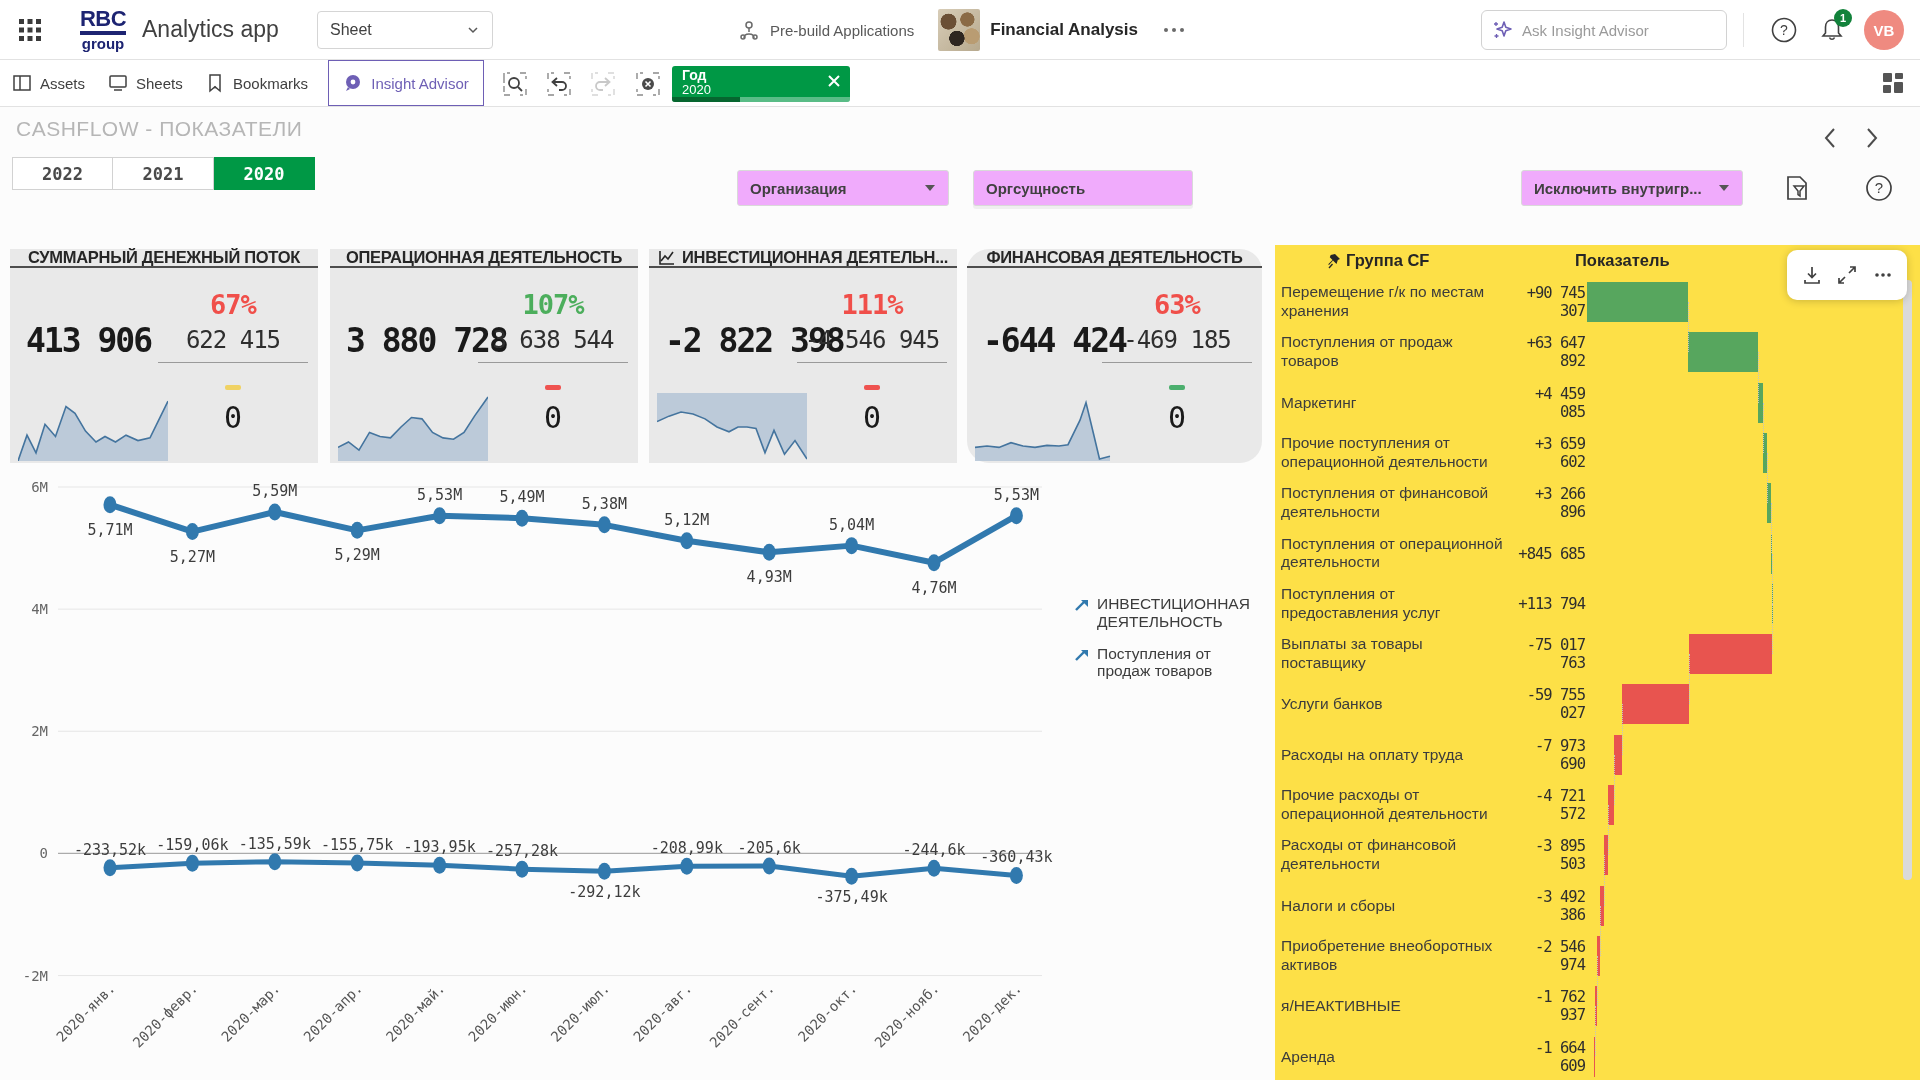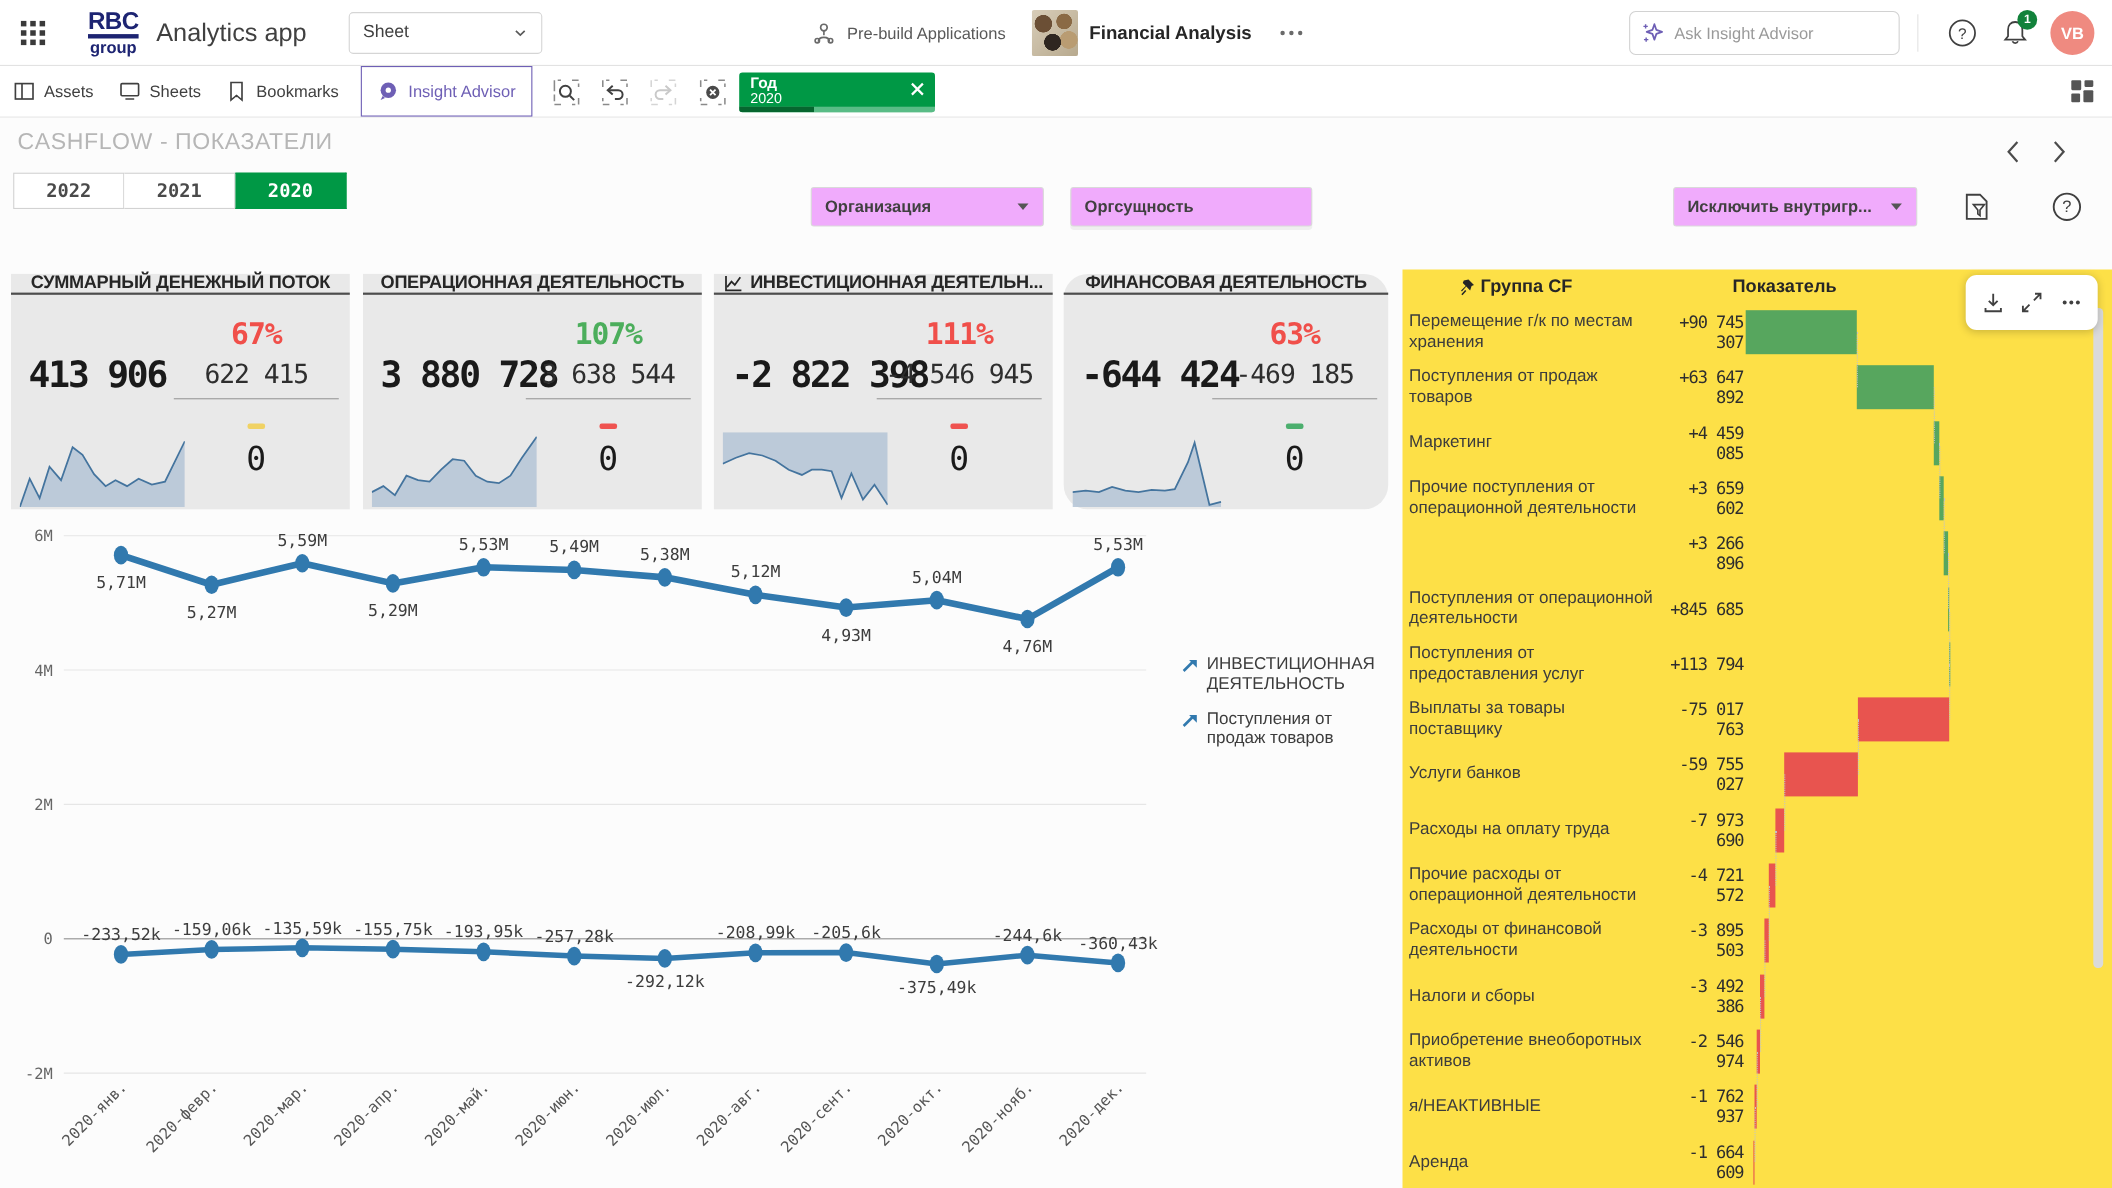--- a/index.html
+++ b/index.html
@@ -524,20 +524,21 @@
           <div class="cf-label">Маркетинг</div>
           <div class="cf-val mono">+4 459 085</div>
           <div class="cf-bar" style="left: 483.303px; width: 4.94746px; background: rgb(87, 166, 94);"></div>
         </div>
         <div class="cf-row" style="top: 150.9px;">
           <div class="cf-label">Прочие поступления от операционной деятельности</div>
           <div class="cf-val mono">+3 659 602</div>
           <div class="cf-bar" style="left: 488.25px; width: 4.06041px; background: rgb(87, 166, 94);"></div>
         </div>
         <div class="cf-row" style="top: 201.2px;">
+          <div class="cf-label">Поступления от финансовой деятельности</div>
           <div class="cf-val mono">+3 266 896</div>
           <div class="cf-bar" style="left: 492.311px; width: 3.6247px; background: rgb(87, 166, 94);"></div>
         </div>
         <div class="cf-row" style="top: 251.5px;">
           <div class="cf-label">Поступления от операционной деятельности</div>
           <div class="cf-val mono">+845 685</div>
           <div class="cf-bar" style="left: 495.935px; width: 1.5px; background: rgb(87, 166, 94);"></div>
         </div>
         <div class="cf-row" style="top: 301.8px;">
           <div class="cf-label">Поступления от предоставления услуг</div>

